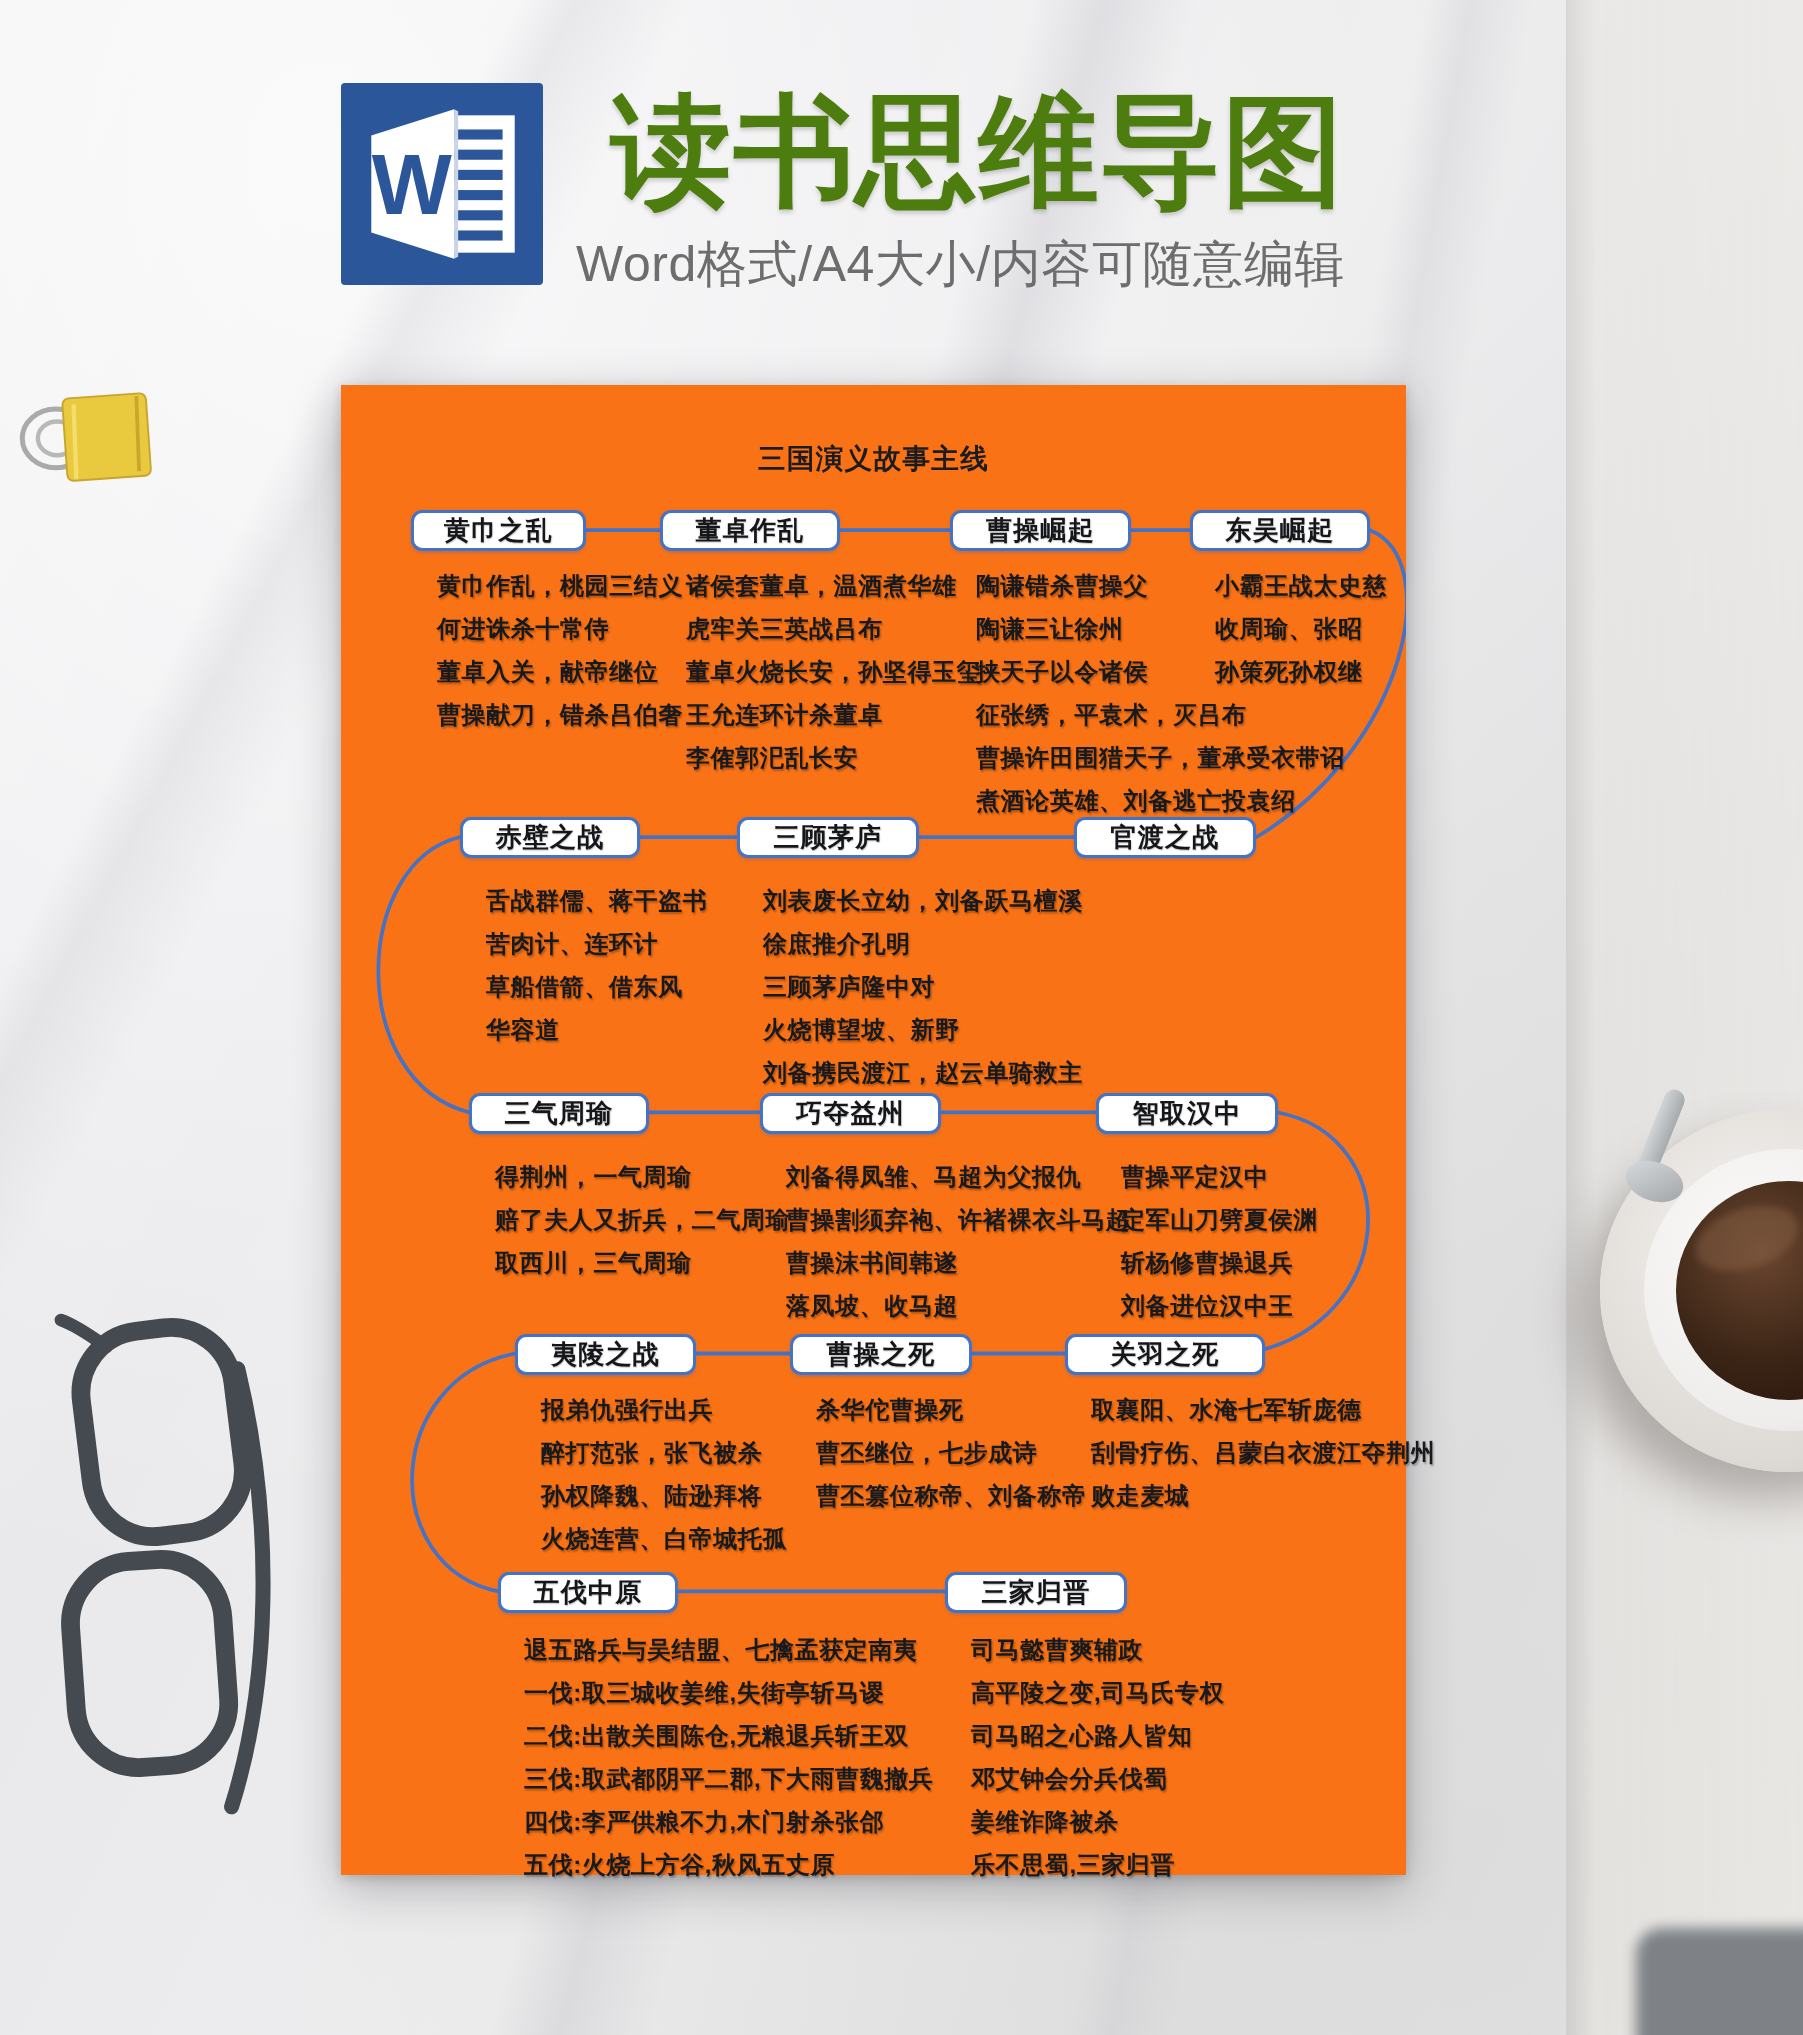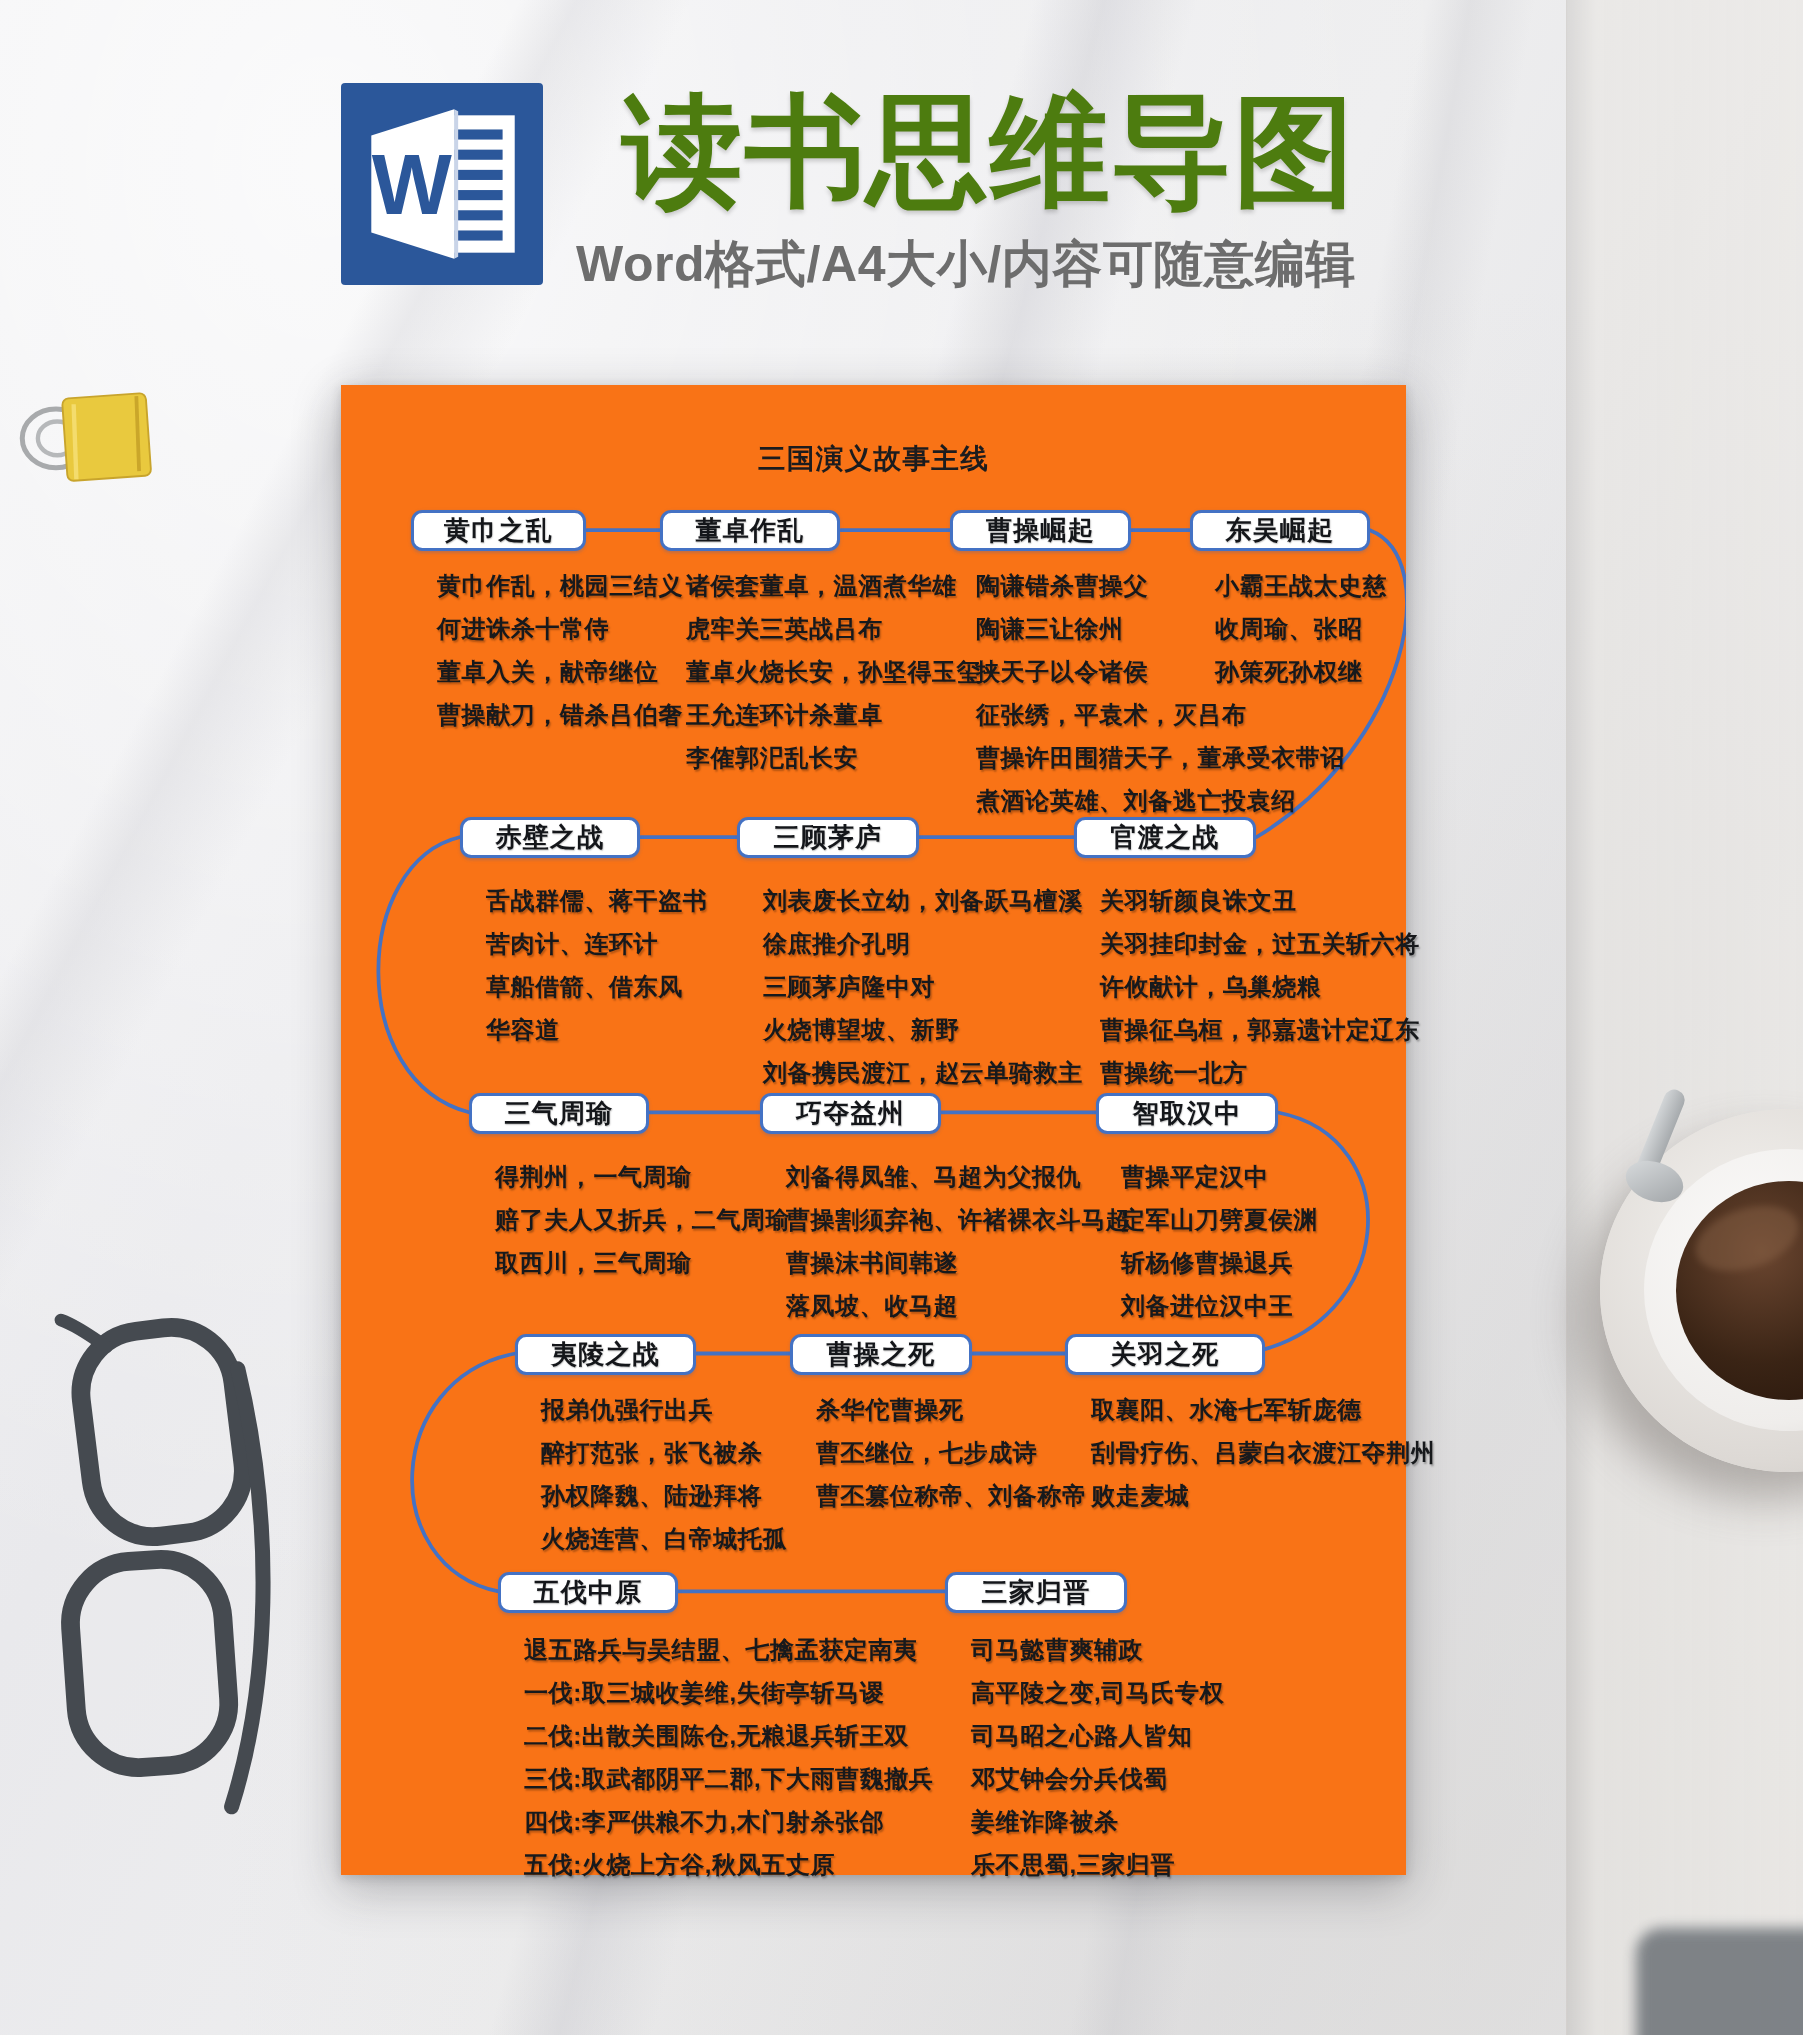--- a/index.html
+++ b/index.html
@@ -20,21 +20,21 @@
   .right-band{position:absolute;left:1566px;top:0;width:238px;height:2035px;
     background:linear-gradient(90deg,rgba(170,166,160,.28),rgba(232,229,224,.5) 12%,rgba(238,235,230,.55));
     border-left:1.9px solid rgba(150,148,144,.25);}
 
   
   .header{position:absolute;left:341px;top:83px;display:flex;align-items:flex-start;gap:33px;}
   .word-icon{width:202px;height:202px;flex:0 0 auto;}
   .header-text{padding-top:3.8px;}
   .main-title{font-size:121px;line-height:1.06;font-weight:700;color:#4d7c0f;letter-spacing:1.3px;
     text-shadow:0 3.1px 4.4px rgba(0,0,0,.18);text-align:right;}
-  .sub-title{margin-top:16.3px;font-size:50px;font-weight:700;color:#6d6d6d;letter-spacing:0.6px;}
+  .sub-title{margin-top:16.3px;font-size:50px;font-weight:400;color:#6d6d6d;letter-spacing:0.6px;}
 
   
   .clip-svg{position:absolute;left:11.3px;top:383px;}
   .glasses-svg{position:absolute;left:47px;top:1287px;opacity:.95;filter:blur(0.4px);}
   .coffee{position:absolute;left:1591px;top:1090px;width:213px;height:401px;}
   .saucer{position:absolute;left:9.4px;top:19px;width:376px;height:363px;border-radius:50%;
     background:radial-gradient(circle at 42% 38%,#f6f4f1,#ddd9d5 68%,#c7c4c0);
     box-shadow:-22.5px 27.6px 44px rgba(110,105,100,.45);}
   .cup{position:absolute;left:53px;top:59px;width:288px;height:282px;border-radius:50%;
     background:radial-gradient(circle at 40% 35%,#fbfaf9,#efedeb 70%,#d8d5d2);}
@@ -201,27 +201,20 @@
       <li>刘表废长立幼，刘备跃马檀溪</li>
       <li>徐庶推介孔明</li>
       <li>三顾茅庐隆中对</li>
       <li>火烧博望坡、新野</li>
       <li>刘备携民渡江，赵云单骑救主</li>
     </ul>
 
   <div class="mm-node" style="left:733px;top:432px;width:182px">
     <span class="mm-label">官渡之战</span>
     </div>
-  <ul class="mm-items" style="left:747px;top:482px">
-      <li>关羽斩颜良诛文丑</li>
-      <li>关羽挂印封金，过五关斩六将</li>
-      <li>许攸献计，乌巢烧粮</li>
-      <li>曹操征乌桓，郭嘉遗计定辽东</li>
-      <li>曹操统一北方</li>
-    </ul>
 
   <div class="mm-node" style="left:128px;top:708px;width:180px">
     <span class="mm-label">三气周瑜</span>
     </div>
   <ul class="mm-items" style="left:142px;top:758px">
       <li>得荆州，一气周瑜</li>
       <li>赔了夫人又折兵，二气周瑜</li>
       <li>取西川，三气周瑜</li>
     </ul>
 

